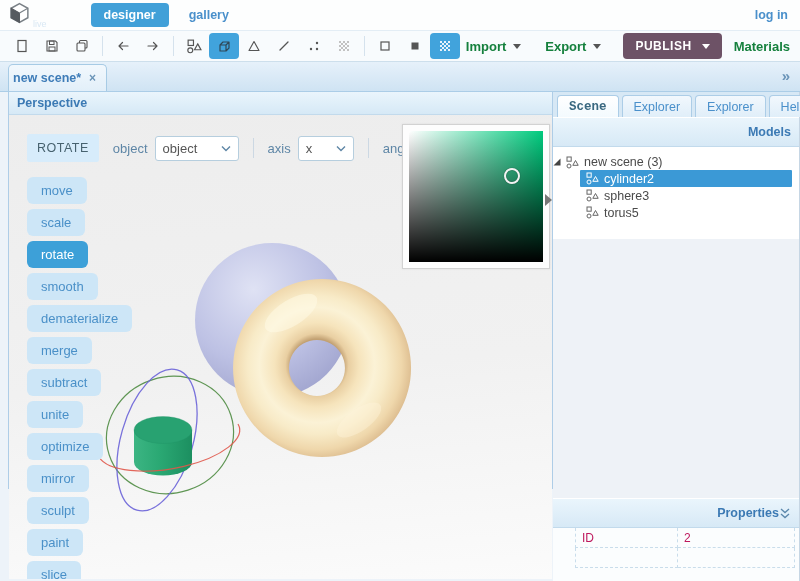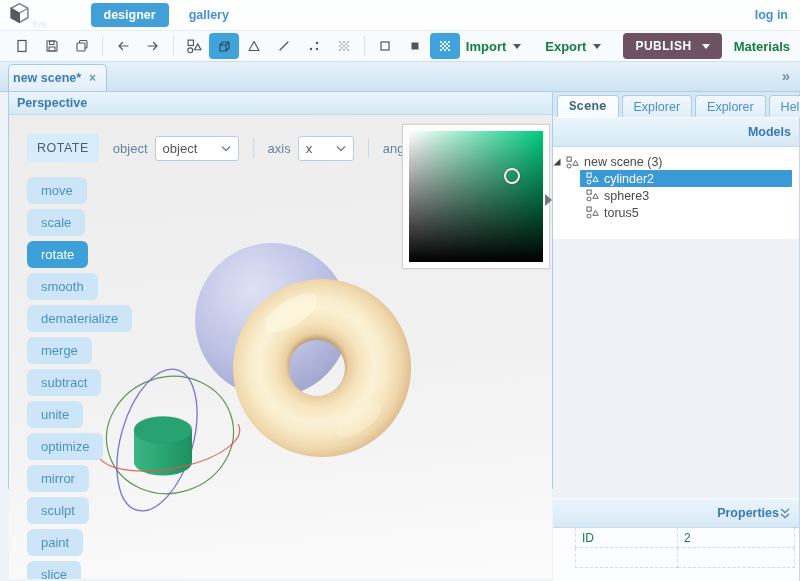--- a/index.html
+++ b/index.html
@@ -89,21 +89,21 @@
   .props-content{height:53px;flex:none;background:#fbfdfe;}
   .prop-group{display:flex;align-items:center;gap:7px;margin:8px 6px 0 10px;}
   .group-toggle{width:11px;height:9px;border:1px solid #8fa9bd;background:#fff;box-sizing:border-box;
                 display:flex;align-items:center;justify-content:center;}
   .group-toggle span{display:block;width:5px;height:1px;background:#55708a;}
   .group-label-wrap{flex:1;border-bottom:1px solid #c3d9ea;padding-bottom:3px;}
   .group-label{font-size:12.5px;font-weight:bold;color:#333;}
   .prop-table{margin-left:22px;width:220px;}
   .prop-row{display:grid;grid-template-columns:103px 117px;}
   .prop-cell{border-right:1px dashed #c9ddeb;border-bottom:1px dashed #c9ddeb;padding:3px 6px;
-             font-size:12px;color:#15803d;height:13px;}
+             font-size:12px;color:#be185d;height:13px;}
   .prop-cell:first-child{border-left:1px dashed #c9ddeb;}
   .dbl-chevron svg{display:block;}
 </style>
 </head>
 <body>
 
 <div class="header">
   <div class="logo-wrap">
     <span>
       <svg width="23" height="24" viewBox="0 0 22 22">

